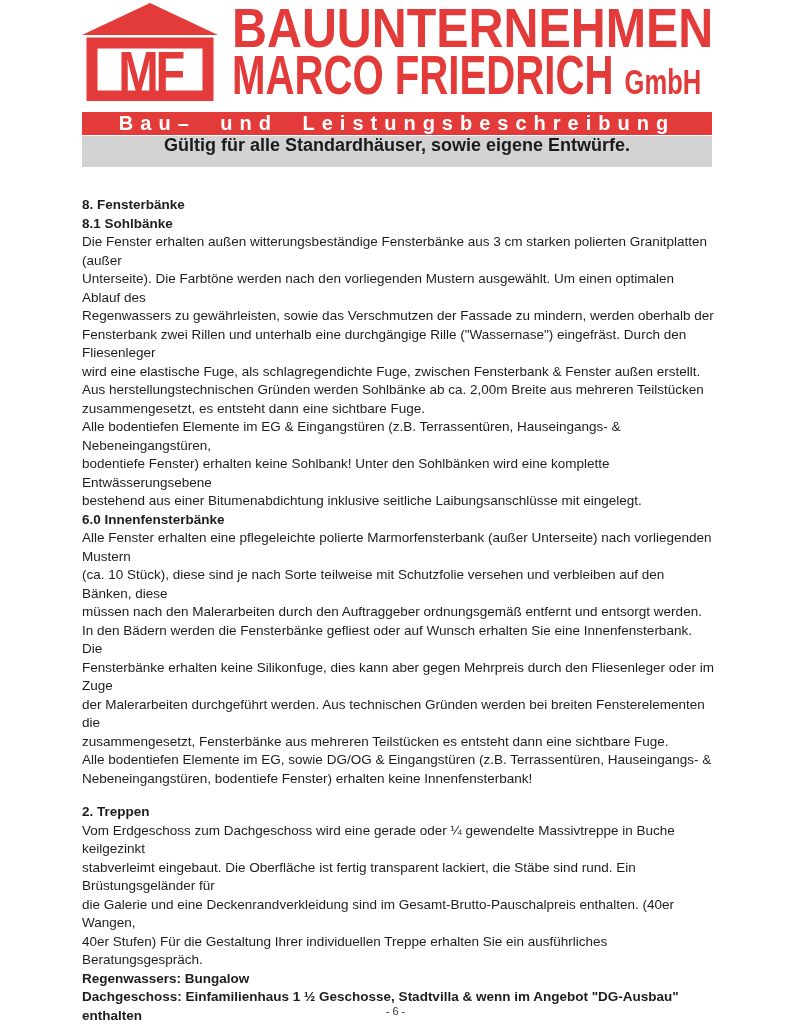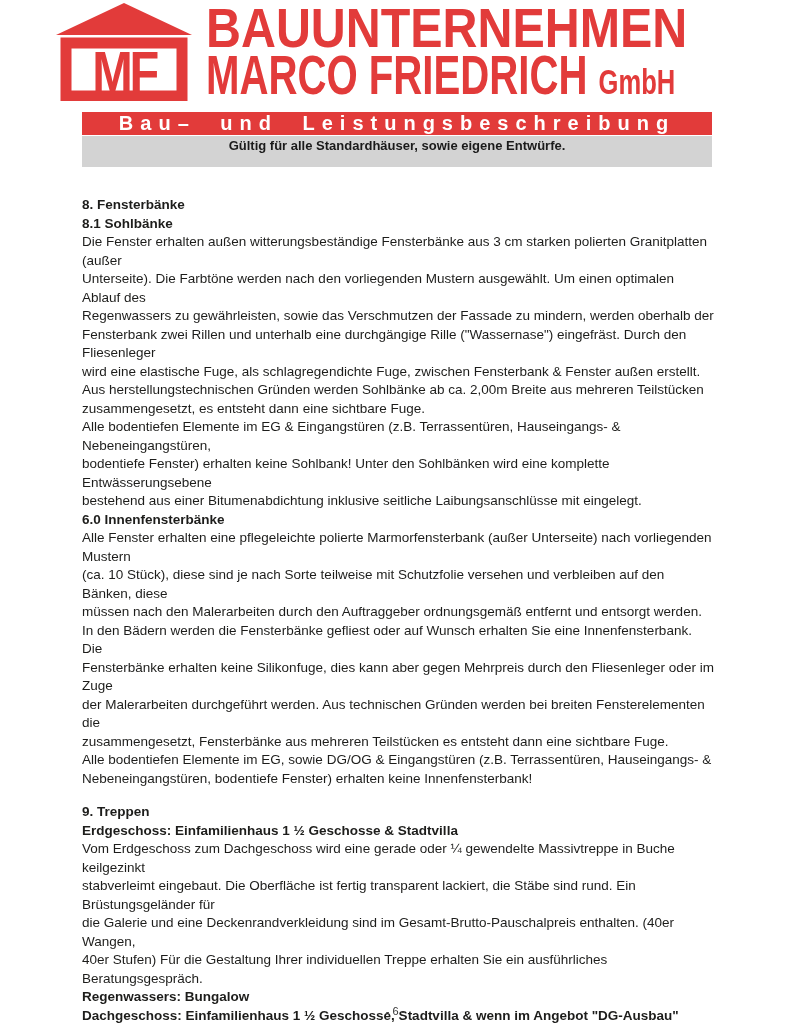--- a/index.html
+++ b/index.html
@@ -11,37 +11,37 @@
   html,body{margin:0;padding:0;background:#ffffff;}
   .page{
     position:relative;
     width:791px;height:1024px;
     background:#ffffff;
     font-family:"Liberation Sans", sans-serif;
     color:var(--ink);
     overflow:hidden;
   }
   
-  .logo-row{display:flex;align-items:flex-start;padding:3px 0 0 56px;height:100px;}
+  .logo-row{display:flex;align-items:flex-start;padding:3px 0 0 82px;height:100px;}
   .logo-svg{flex:0 0 auto;display:block;}
   .brand{margin-left:14px;padding-top:2px;}
   .brand-line{font-weight:bold;color:var(--red);white-space:nowrap;transform-origin:0 50%;}
   .brand-line.l1{font-size:55px;line-height:46px;transform:scaleX(.88);}
   .brand-line.l2{font-size:55px;line-height:48px;transform:scaleX(.73);}
   .brand-suffix{font-size:35px;letter-spacing:0;}
   .red-banner{
     margin:12px 0 0 82px;width:630px;height:23px;
     background:var(--red);color:#ffffff;
     font-weight:bold;font-size:20px;line-height:23px;
     text-align:center;letter-spacing:7px;word-spacing:12px;
   }
   .gray-banner{
     margin:1px 0 0 82px;width:630px;height:31px;
     background:var(--gray);text-align:center;
-    font-weight:bold;font-size:13px;line-height:15px;
+    font-weight:bold;font-size:18px;line-height:15px;
     padding-top:2px;color:#1a1a1a;
   }
   
   .content{margin:29px 0 0 82px;width:632px;font-size:13.5px;line-height:18.5px;}
   .h{font-weight:bold;white-space:pre-line;}
   .p{white-space:pre-line;}
   .mt-gap{margin-top:15px;}
   
   .footer{
     position:absolute;left:0;right:0;bottom:7px;
@@ -93,22 +93,21 @@
     <div class="p">Alle Fenster erhalten eine pflegeleichte polierte Marmorfensterbank (außer Unterseite) nach vorliegenden Mustern
 (ca. 10 Stück), diese sind je nach Sorte teilweise mit Schutzfolie versehen und verbleiben auf den Bänken, diese
 müssen nach den Malerarbeiten durch den Auftraggeber ordnungsgemäß entfernt und entsorgt werden.</div>
     <div class="p">In den Bädern werden die Fensterbänke gefliest oder auf Wunsch erhalten Sie eine Innenfensterbank. Die
 Fensterbänke erhalten keine Silikonfuge, dies kann aber gegen Mehrpreis durch den Fliesenleger oder im Zuge
 der Malerarbeiten durchgeführt werden. Aus technischen Gründen werden bei breiten Fensterelementen die
 zusammengesetzt, Fensterbänke aus mehreren Teilstücken es entsteht dann eine sichtbare Fuge.</div>
     <div class="p">Alle bodentiefen Elemente im EG, sowie DG/OG &amp; Eingangstüren (z.B. Terrassentüren, Hauseingangs- &amp;
 Nebeneingangstüren, bodentiefe Fenster) erhalten keine Innenfensterbank!</div>
 
-    <div class="h mt-gap">9. Treppen</div>
-    <div class="h">Erdgeschoss: Einfamilienhaus 1 ½ Geschosse &amp; Stadtvilla</div>
+    <div class="h mt-gap">2. Treppen</div>
     <div class="p">Vom Erdgeschoss zum Dachgeschoss wird eine gerade oder ¼ gewendelte Massivtreppe in Buche keilgezinkt
 stabverleimt eingebaut. Die Oberfläche ist fertig transparent lackiert, die Stäbe sind rund. Ein Brüstungsgeländer für
 die Galerie und eine Deckenrandverkleidung sind im Gesamt-Brutto-Pauschalpreis enthalten. (40er Wangen,
 40er Stufen) Für die Gestaltung Ihrer individuellen Treppe erhalten Sie ein ausführliches Beratungsgespräch.</div>
     <div class="h">Regenwassers: Bungalow</div>
     <div class="h">Dachgeschoss: Einfamilienhaus 1 ½ Geschosse, Stadtvilla &amp; wenn im Angebot "DG-Ausbau" enthalten</div>
 
   </div>
 
   <div class="footer">- 6 -</div>

